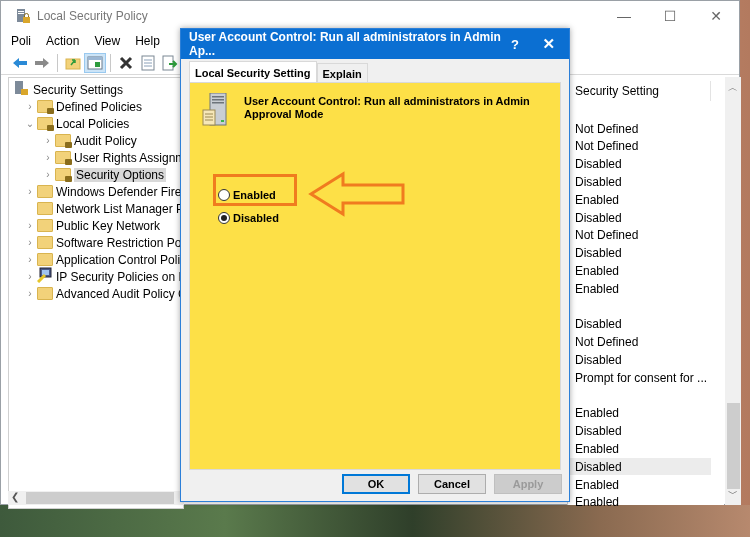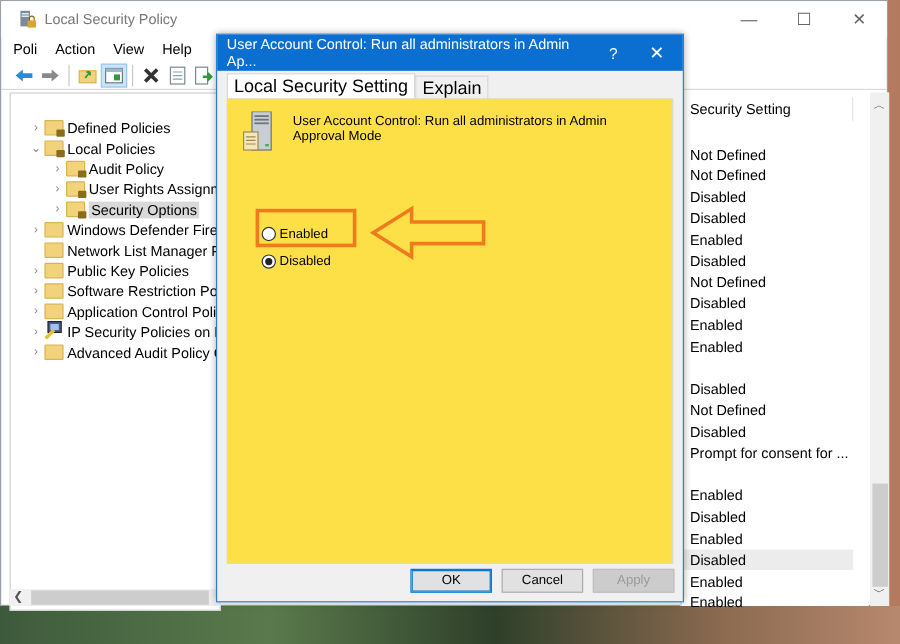--- a/index.html
+++ b/index.html
@@ -57,27 +57,27 @@
   .list-row { position: absolute; left: 0; width: 143px; height: 17px; padding-left: 7px; display: flex; align-items: center; font-size: 12px; white-space: nowrap; }
   .list-row.selected { background: #ececec; }
   .vscroll { position: absolute; left: 724px; top: 76px; width: 16px; height: 428px; background: #f0f0f0; }
   .vscroll .up, .vscroll .down { position: absolute; left: 0; width: 16px; text-align: center; font-size: 10px; color: #555; }
   .vscroll .up { top: 4px; }
   .vscroll .down { bottom: 4px; }
   .vscroll .thumb { position: absolute; left: 2px; top: 326px; width: 13px; height: 86px; background: #cdcdcd; }
   
   .dialog {
     position: absolute; left: 180px; top: 28px; width: 390px; height: 474px;
-    background: #f0f0f0; border: 1px solid #2b7fd8; box-shadow: 0 0 6px rgba(0,0,0,0.35);
+    background: #f0f0f0; border: 1px solid #2b7fd8; box-shadow: 0 0 6px rgba(0,0,0,0.35); font-weight: bold;
   }
   .dialog-titlebar { height: 30px; background: #0b6fd2; color: #fff; display: flex; align-items: center; padding-left: 8px; font-size: 12px; }
   .dialog-titlebar .help { margin-left: auto; width: 30px; text-align: center; font-size: 13px; }
   .dialog-titlebar .close { width: 44px; text-align: center; font-size: 15px; }
   .tabs { position: absolute; left: 8px; top: 34px; height: 20px; display: flex; }
-  .tab { padding: 0 5px; height: 20px; display: flex; align-items: center; border: 1px solid #d9d9d9; border-bottom: none; background: #f0f0f0; font-size: 15px; }
+  .tab { padding: 0 5px; height: 20px; display: flex; align-items: center; border: 1px solid #d9d9d9; border-bottom: none; background: #f0f0f0; font-size: 11px; }
   .tab.active { background: #fff; height: 22px; margin-top: -2px; }
   .tab-panel { position: absolute; left: 8px; top: 53px; width: 372px; height: 388px; background: #fde047; border: 1px solid #d9d9d9; }
   .policy-icon { position: absolute; left: 12px; top: 10px; width: 28px; height: 34px; }
   .policy-text { position: absolute; left: 54px; top: 12px; width: 300px; font-size: 11px; line-height: 13px; }
   .radio { position: absolute; left: 28px; display: flex; align-items: center; font-size: 11px; }
   .radio .circle { width: 12px; height: 12px; border: 1px solid #333; border-radius: 50%; margin-right: 3px; position: relative; background: #fff; }
   .radio .circle.on::after { content: ""; position: absolute; left: 2px; top: 2px; width: 6px; height: 6px; border-radius: 50%; background: #222; }
   .highlight-box { position: absolute; left: 23px; top: 91px; width: 84px; height: 32px; border: 3px solid #f07b1f; }
   .arrow-annot { position: absolute; left: 117px; top: 88px; }
   .btn { position: absolute; top: 445px; width: 68px; height: 20px; border: 1px solid #adadad; background: #e1e1e1; display: flex; align-items: center; justify-content: center; font-size: 11px; }
@@ -154,20 +154,28 @@
       </span>
     <span class="tb-btn">
         <svg width="16" height="16">
           <rect x="1" y="1" width="10" height="14" fill="#fff" stroke="#7b8793"></rect>
           <path d="M7 9 H14 M11 6 L14 9 L11 12" stroke="#2e9b3c" stroke-width="2" fill="none"></path>
         </svg>
       </span>
   </div>
 
   <div class="tree-pane" id="tree">
+      <div class="tree-item" style="top: 3px; left: 4px;">
+        <span class="chev" style="width: 0px;"></span>
+        <span><svg width="16" height="16" style="margin-right:4px">
+            <rect x="2" y="1" width="8" height="13" fill="#7d8a99"></rect>
+            <rect x="8" y="9" width="7" height="6" fill="#d9a62b"></rect>
+          </svg></span>
+        <span class="label">Security Settings</span>
+      </div>
       <div class="tree-item" style="top: 20px; left: 14px;">
         <span class="chev">›</span>
         <span class="folder">
           <span class="lock"></span>
         </span>
         <span class="label">Defined Policies</span>
       </div>
       <div class="tree-item" style="top: 37px; left: 14px;">
         <span class="chev">⌄</span>
         <span class="folder">
@@ -202,21 +210,21 @@
         <span class="label">Windows Defender Firewal</span>
       </div>
       <div class="tree-item" style="top: 122px; left: 14px;">
         <span class="chev"></span>
         <span class="folder"></span>
         <span class="label">Network List Manager Poli</span>
       </div>
       <div class="tree-item" style="top: 139px; left: 14px;">
         <span class="chev">›</span>
         <span class="folder"></span>
-        <span class="label">Public Key Policies</span>
+        <span class="label">Public Key Network</span>
       </div>
       <div class="tree-item" style="top: 156px; left: 14px;">
         <span class="chev">›</span>
         <span class="folder"></span>
         <span class="label">Software Restriction Polici</span>
       </div>
       <div class="tree-item" style="top: 173px; left: 14px;">
         <span class="chev">›</span>
         <span class="folder"></span>
         <span class="label">Application Control Polici</span>

